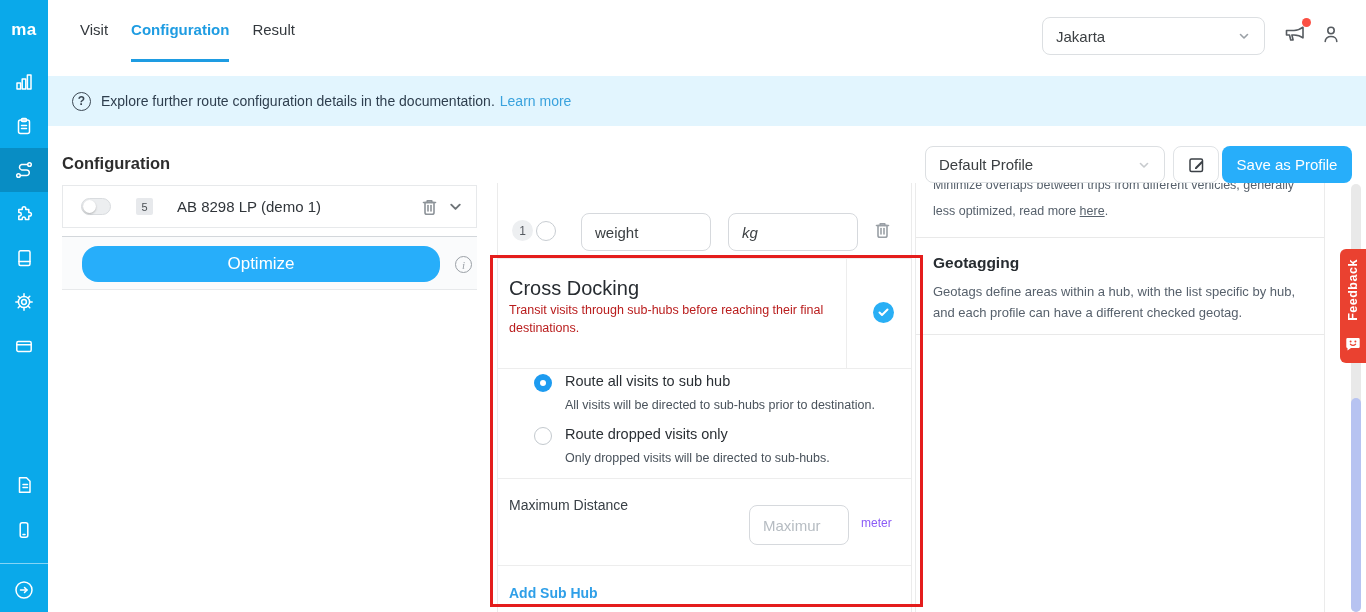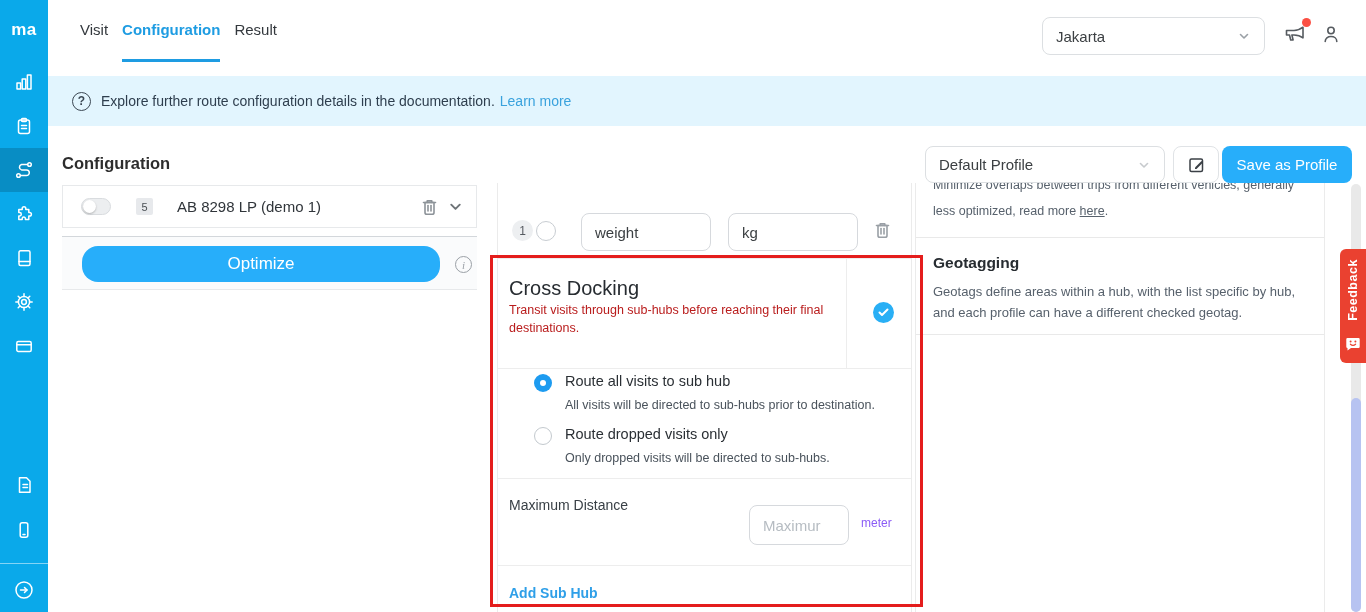--- a/index.html
+++ b/index.html
@@ -10,21 +10,21 @@
   
   .sidebar { position:absolute; left:0; top:0; width:48px; height:612px; background:#0aa9ea; z-index:20; }
   .logo { height:60px; display:flex; align-items:center; justify-content:center; color:#fff; font-weight:bold; font-size:17px; letter-spacing:.5px; }
   .s-item { width:48px; height:44px; display:flex; align-items:center; justify-content:center; cursor:pointer; }
   .s-item.active { background:rgba(0,0,0,.16); }
   .s-item svg { stroke:#fff; fill:none; stroke-width:1.5; stroke-linecap:round; stroke-linejoin:round; }
   .s-div { position:absolute; left:0; top:563px; width:48px; height:1px; background:rgba(255,255,255,.5); }
 
   
   .topbar { position:absolute; left:48px; top:0; width:1318px; height:62px; background:#fff; }
-  .tabs { position:absolute; left:32px; top:0; height:62px; display:flex; gap:14px; }
+  .tabs { position:absolute; left:32px; top:0; height:62px; display:flex; gap:23px; }
   .tab { height:62px; line-height:60px; font-size:15px; color:#33383d; cursor:pointer; border-bottom:3px solid transparent; }
   .tab.active { color:#1e9ce2; font-weight:bold; border-bottom-color:#1e9ce2; }
   .select-box { border:1px solid #dcdfe2; border-radius:8px; background:#fff; display:flex; align-items:center; justify-content:space-between; padding:0 13px; font-size:15px; color:#3c4043; cursor:pointer; }
   .branch { left:994px; top:17px; width:223px; height:38px; position:absolute; }
   .chev { stroke:#9aa0a6; fill:none; stroke-width:1.6; stroke-linecap:round; stroke-linejoin:round; }
   .icon-btn-plain { position:absolute; cursor:pointer; }
   .reddot { position:absolute; width:9px; height:9px; border-radius:50%; background:#fb4f43; right:-3px; top:-3px; }
 
   
   .banner { position:absolute; left:48px; top:76px; width:1318px; height:50px; background:#e2f5fe; display:flex; align-items:center; padding-left:24px; font-size:14px; color:#2e3e4e; }
@@ -235,21 +235,21 @@
 
 <div class="card optimize-row">
   <button class="optimize-btn">Optimize</button>
   <span class="info-i">i</span>
 </div>
 
 <div class="card mid-card">
   <span class="circ-badge">1</span>
   <span class="circ-check"></span>
   <input class="t-input" style="left: 83px;" value="weight">
-  <input class="t-input" style="left: 230px;" value="kg">
+  <input class="t-input" style="left: 230px; font-style: italic;" value="kg">
   <svg class="g" width="17" height="18" viewBox="0 0 17 18" style="position:absolute; left:376px; top:38px; stroke:#9aa0a6; cursor:pointer;">
       <line x1="2.5" y1="4.5" x2="14.5" y2="4.5"></line>
       <path d="M6.2 4.5 v-1.6 h4.6 v1.6"></path>
       <path d="M4 4.5 h9 v10 a1.8 1.8 0 0 1 -1.8 1.8 h-5.4 a1.8 1.8 0 0 1 -1.8 -1.8 z"></path>
       <line x1="7" y1="7.5" x2="7" y2="13"></line>
       <line x1="10" y1="7.5" x2="10" y2="13"></line>
     </svg>
 
   <div class="hdiv" style="top:75px;"></div>
 

